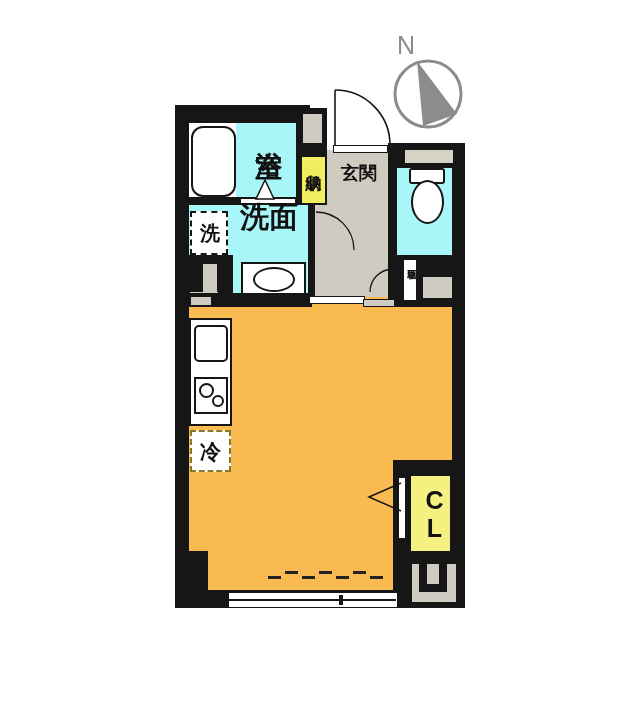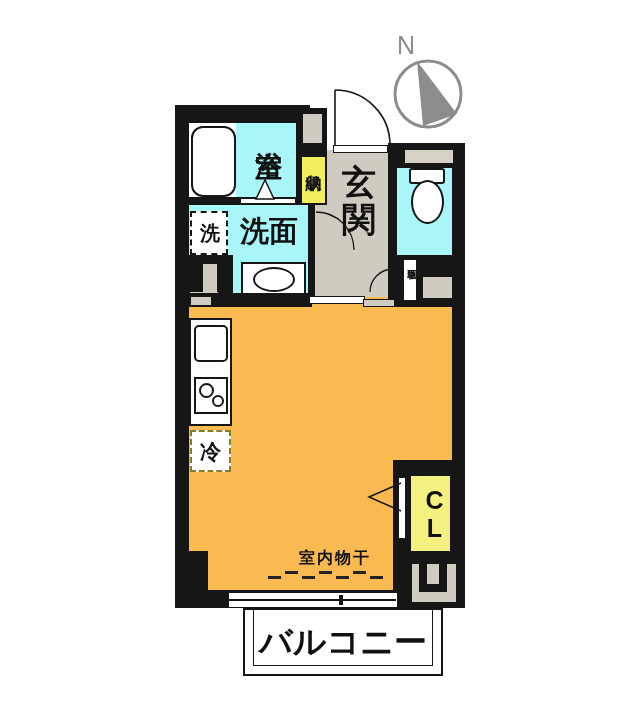--- a/index.html
+++ b/index.html
@@ -127,35 +127,30 @@
   <div class="abs z3 gray" style="left:412px;top:564px;width:44px;height:38px;">
     <div class="abs wall" style="left:7px;top:0px;width:8px;height:28px;"></div>
     <div class="abs wall" style="left:27px;top:0px;width:8px;height:28px;"></div>
     <div class="abs wall" style="left:7px;top:20px;width:28px;height:8px;"></div>
   </div>
 
   <div class="abs z3 white" style="left:228px;top:592px;width:170px;height:16px;border:1.5px solid #161616;">
     <div class="abs" style="left:0px;top:6px;width:167px;height:2px;background:#161616;"></div>
     <div class="abs" style="left:110px;top:2px;width:4px;height:10px;background:#161616;"></div>
   </div>
-  <div class="abs z2 white" style="left:243px;top:608px;width:200px;height:68px;border:2px solid #161616;">
-    <div class="abs" style="left:8px;top:0px;width:180px;height:56px;border:1.5px solid #161616;border-top:none;"></div>
-    <div class="abs lbl center" style="left:10px;top:14px;width:176px;font-size:33px;">バルコニー</div>
-  </div>
 
   <svg class="abs z3" style="left:392px;top:30px;" width="76" height="104" viewBox="0 0 76 104">
     <circle cx="36" cy="64" r="33" fill="#ffffff" stroke="#8C8C8C" stroke-width="3"></circle>
     <polygon points="25,31 65,84 31,96" fill="#8C8C8C"></polygon>
   </svg>
   <div class="abs z4 lbl" style="left:397px;top:32px;font-size:25px;color:#8C8C8C;font-weight:normal;">N</div>
 
   <div class="abs z4 lbl vtext" style="left:253px;top:130px;font-size:27px;">浴室</div>
-  <div class="abs z4 lbl center" style="left:229px;top:216px;width:80px;font-size:29px;">洗面</div>
-  <div class="abs z4 lbl center" style="left:330px;top:164px;width:58px;font-size:34px;">玄関</div>
-  <div class="abs z4 lbl center" style="left:280px;top:549px;width:110px;font-size:16px;letter-spacing:2px;">室内物干</div>
+  <div class="abs z4 lbl center" style="left:229px;top:202px;width:80px;font-size:29px;">洗面</div>
+  <div class="abs z4 lbl center" style="left:330px;top:164px;width:58px;font-size:18px;">玄関</div>
 
   <div class="abs z4" style="left:268px;top:576px;width:13px;height:3px;background:#222;"></div>
   <div class="abs z4" style="left:285px;top:571px;width:13px;height:3px;background:#222;"></div>
   <div class="abs z4" style="left:302px;top:576px;width:13px;height:3px;background:#222;"></div>
   <div class="abs z4" style="left:319px;top:571px;width:13px;height:3px;background:#222;"></div>
   <div class="abs z4" style="left:336px;top:576px;width:13px;height:3px;background:#222;"></div>
   <div class="abs z4" style="left:353px;top:571px;width:13px;height:3px;background:#222;"></div>
   <div class="abs z4" style="left:370px;top:576px;width:13px;height:3px;background:#222;"></div>
 
 </div>

